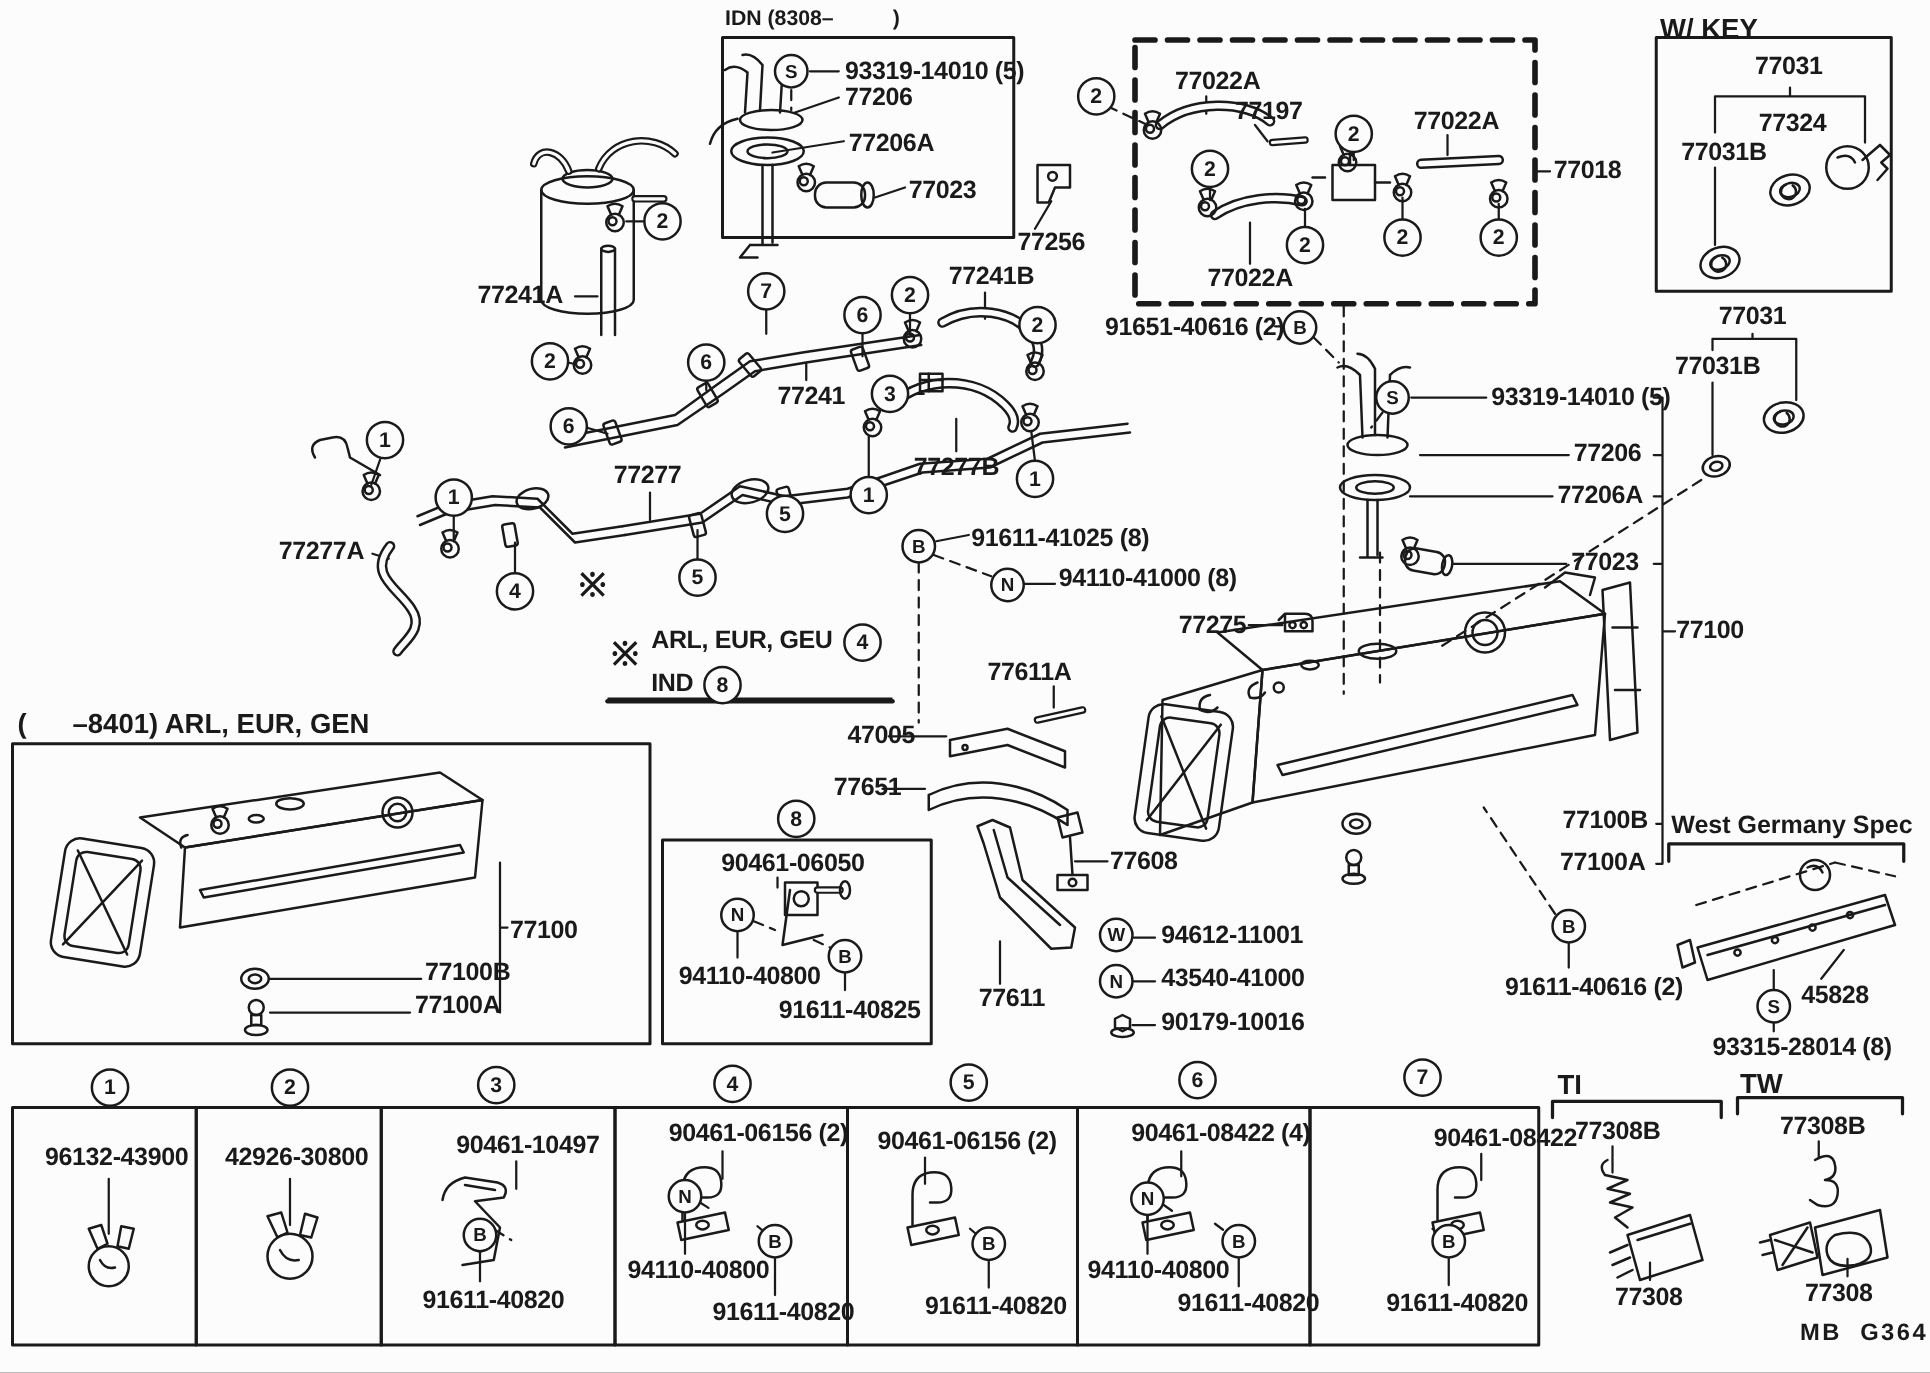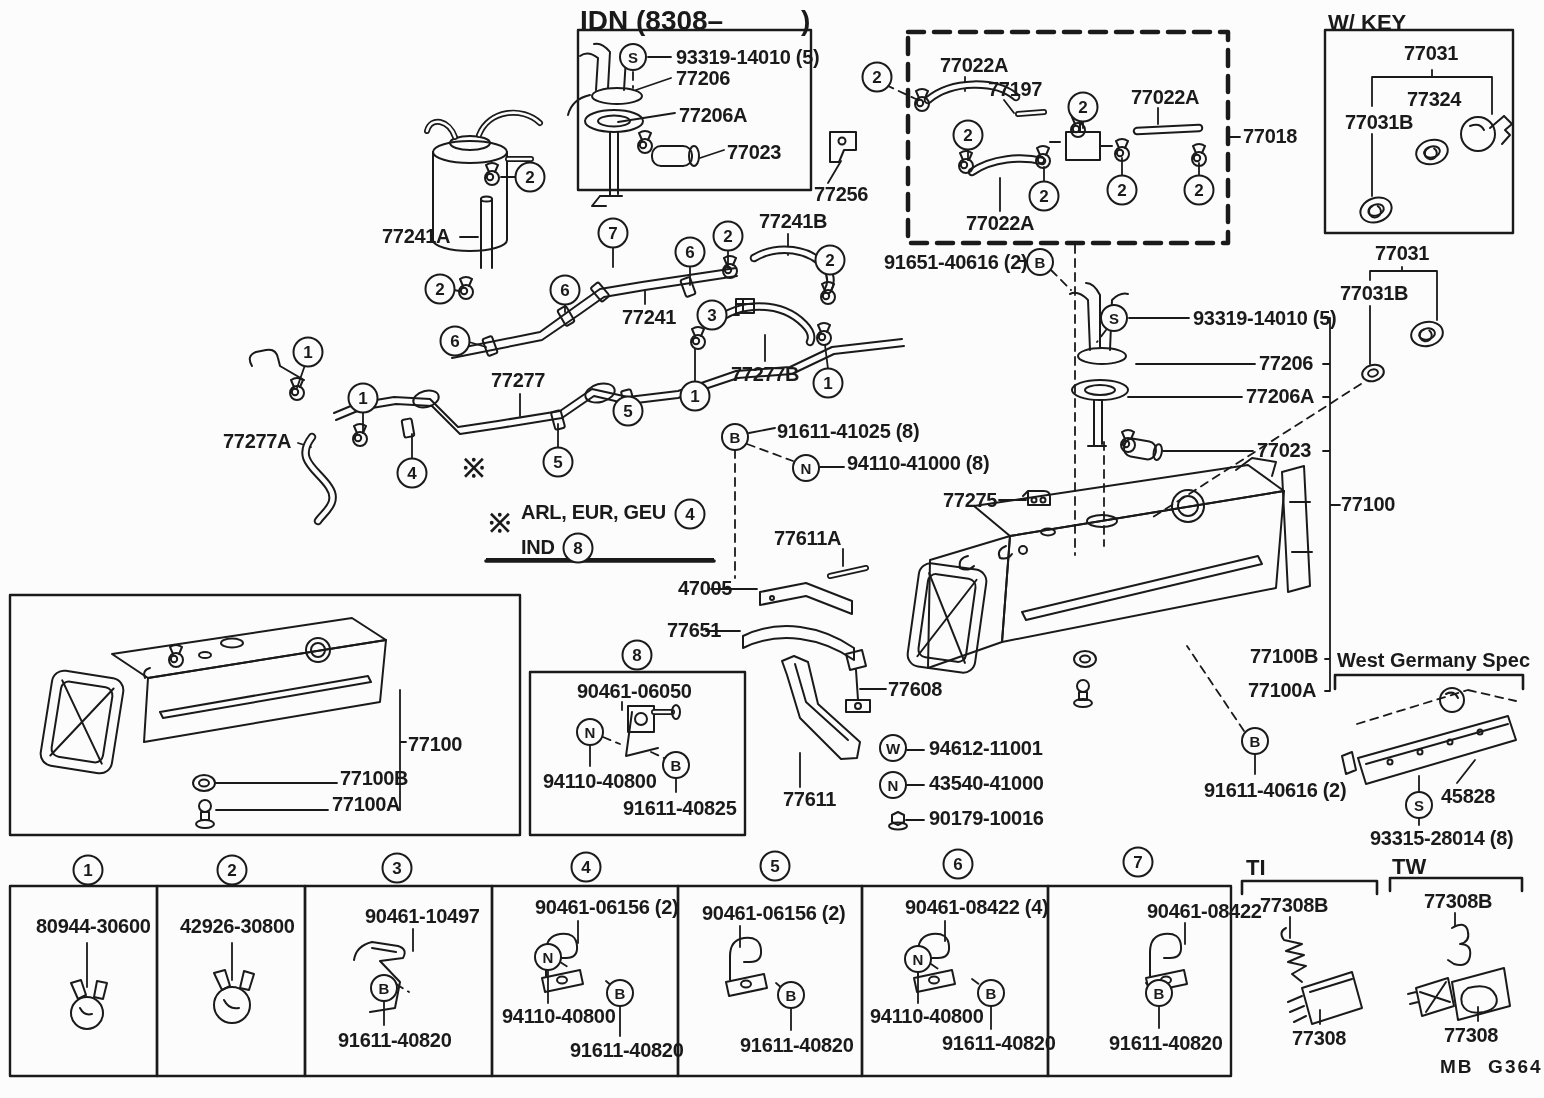--- a/index.html
+++ b/index.html
@@ -296,22 +296,23 @@
         <path d="M224,1000 q5,10 15,8 M222,990 l-8,-17 l11,-3 l5,16 z M240,988 l4,-17 l10,3 l-5,16 z"></path>
       <path d="M354,960 Q356,946 372,942 L398,946 Q408,949 403,958 L380,961 L400,982 L395,1008 L370,1012 M372,948 L396,952"></path>
       <ellipse cx="384" cy="998" rx="4" ry="3"></ellipse>
       <use href="#clipG" transform="translate(560,950)"></use>
       <use href="#clipG" transform="translate(744,954)"></use>
       <use href="#clipG" transform="translate(932,950)"></use>
       <use href="#clipG" transform="translate(1164,950)"></use>
     </g>
   </svg>
 
-  <div class="hd" style="left:580px;top:5px;font-size:28px">IDN (8308–          )</div>
+  <div class="hd" style="left:580px;top:5px;font-size:17px">IDN (8308–          )</div>
   <div class="hd" style="left:1328px;top:10px;font-size:22px">W/ KEY</div>
+  <div class="hd" style="left:14px;top:566px;font-size:22px">(      –8401) ARL, EUR, GEN</div>
   <div class="hd" style="left:1337px;top:649px;font-size:20px">West Germany Spec</div>
   <div class="hd" style="left:1246px;top:855px;font-size:22px">TI</div>
   <div class="hd" style="left:1392px;top:854px;font-size:22px">TW</div>
 
   <div class="underline-note" style="left:486px;top:542px;width:228px;height:16px"></div>
 
   <div class="footer" style="left:1440px;top:1056px">MB  G364</div>
 
   <div id="dyn">
       <span class="co" style="left: 676px; top: 46px;">93319-14010 (5)</span>
@@ -337,42 +338,42 @@
       <span class="co" style="left: 223px; top: 430px;">77277A</span>
       <span class="co" style="left: 491px; top: 369px;">77277</span>
       <span class="co" style="left: 777px; top: 420px;">91611-41025 (8)</span>
       <span class="co" style="left: 847px; top: 452px;">94110-41000 (8)</span>
       <span class="co" style="left: 1193px; top: 307px;">93319-14010 (5)</span>
       <span class="co" style="left: 1259px; top: 352px;">77206</span>
       <span class="co" style="left: 1246px; top: 385px;">77206A</span>
       <span class="co" style="left: 1257px; top: 439px;">77023</span>
       <span class="co" style="left: 1341px; top: 493px;">77100</span>
       <span class="co" style="left: 943px; top: 489px;">77275</span>
-      <span class="co" style="left: 774px; top: 527px;">77611A</span>
+      <span class="co" style="left: 790px; top: 527px;">77611A</span>
       <span class="co" style="left: 678px; top: 577px;">47005</span>
       <span class="co" style="left: 667px; top: 619px;">77651</span>
       <span class="co" style="left: 888px; top: 678px;">77608</span>
       <span class="co" style="left: 783px; top: 788px;">77611</span>
       <span class="co" style="left: 929px; top: 737px;">94612-11001</span>
       <span class="co" style="left: 929px; top: 772px;">43540-41000</span>
       <span class="co" style="left: 929px; top: 807px;">90179-10016</span>
       <span class="co" style="left: 1250px; top: 645px;">77100B</span>
       <span class="co" style="left: 1248px; top: 679px;">77100A</span>
       <span class="co" style="left: 1204px; top: 779px;">91611-40616 (2)</span>
       <span class="co" style="left: 408px; top: 733px;">77100</span>
       <span class="co" style="left: 340px; top: 767px;">77100B</span>
       <span class="co" style="left: 332px; top: 793px;">77100A</span>
       <span class="co" style="left: 1441px; top: 785px;">45828</span>
       <span class="co" style="left: 1370px; top: 827px;">93315-28014 (8)</span>
       <span class="co" style="left: 577px; top: 680px;">90461-06050</span>
       <span class="co" style="left: 543px; top: 770px;">94110-40800</span>
       <span class="co" style="left: 623px; top: 797px;">91611-40825</span>
       <span class="co" style="left: 521px; top: 501px;">ARL, EUR, GEU</span>
       <span class="co" style="left: 521px; top: 536px;">IND</span>
-      <span class="co" style="left: 36px; top: 915px;">80944-30600</span>
+      <span class="co" style="left: 36px; top: 915px;">96132-43900</span>
       <span class="co" style="left: 180px; top: 915px;">42926-30800</span>
       <span class="co" style="left: 365px; top: 905px;">90461-10497</span>
       <span class="co" style="left: 338px; top: 1029px;">91611-40820</span>
       <span class="co" style="left: 535px; top: 896px;">90461-06156 (2)</span>
       <span class="co" style="left: 502px; top: 1005px;">94110-40800</span>
       <span class="co" style="left: 570px; top: 1039px;">91611-40820</span>
       <span class="co" style="left: 702px; top: 902px;">90461-06156 (2)</span>
       <span class="co" style="left: 740px; top: 1034px;">91611-40820</span>
       <span class="co" style="left: 905px; top: 896px;">90461-08422 (4)</span>
       <span class="co" style="left: 870px; top: 1005px;">94110-40800</span>

